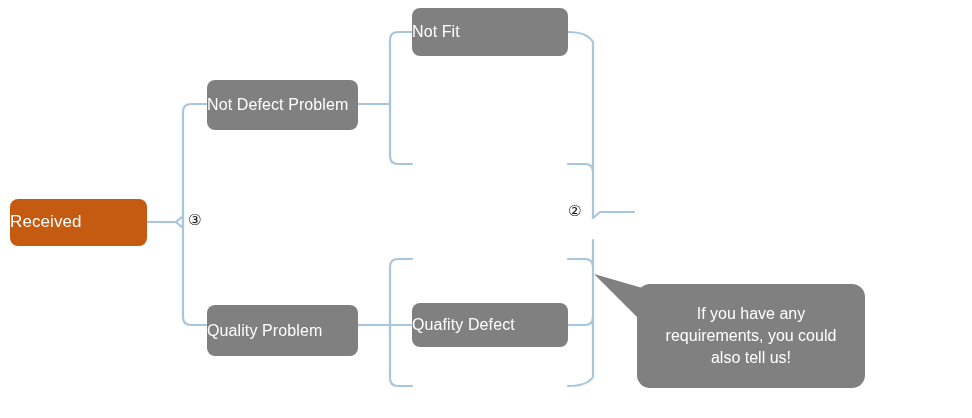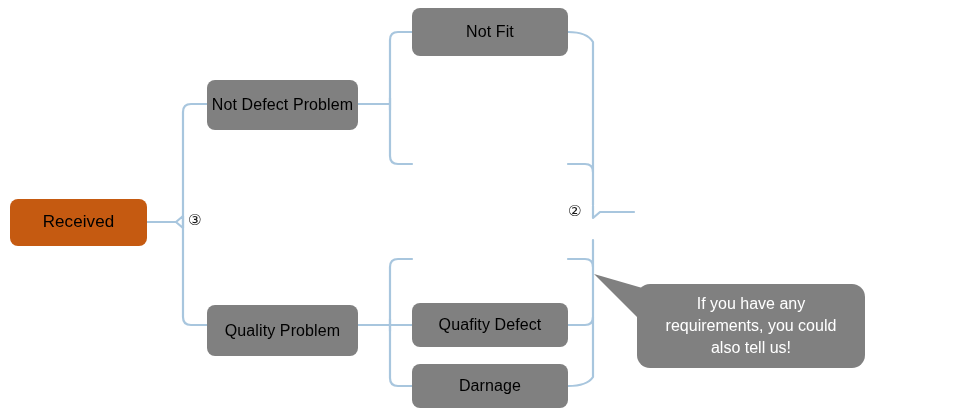--- a/index.html
+++ b/index.html
@@ -21,23 +21,22 @@
     left: 0;
     top: 0;
     width: 972px;
     height: 418px;
   }
   .node {
     position: absolute;
     box-sizing: border-box;
     display: flex;
     align-items: center;
-    justify-content: center;
     text-align: center;
-    color: #000000;
+    color: #ffffff;
     border-radius: 8px;
     line-height: 1.22;
     letter-spacing: 0.1px;
     z-index: 3;
   }
   .node-root {
     background: #c55a11;
     border-radius: 8px;
     font-size: 17px;
   }
@@ -127,26 +126,23 @@
   <div class="node node-gray" style="left:412px; top:8px; width:156px; height:48px;">
     <span>Not Fit</span>
   </div>
 
 
 
   <div class="node node-gray" style="left:412px; top:303px; width:156px; height:44px;">
     <span>Quafity Defect</span>
   </div>
 
-  <div class="node node-gray" style="left:412px; top:364px; width:156px; height:44px;">
-    <span>Darnage</span>
-  </div>
 
 
-  <div class="bubble" style="left:637px; top:284px; width:228px; height:84px;">
+  <div class="bubble" style="left:637px; top:284px; width:228px; height:104px;">
     <span>If you have any requirements, you could also tell us!</span>
   </div>
 
   <div class="marker" style="left:188px; top:213px;">
     <span>③</span>
   </div>
 
   <div class="marker" style="left:568px; top:204px;">
     <span>②</span>
   </div>

